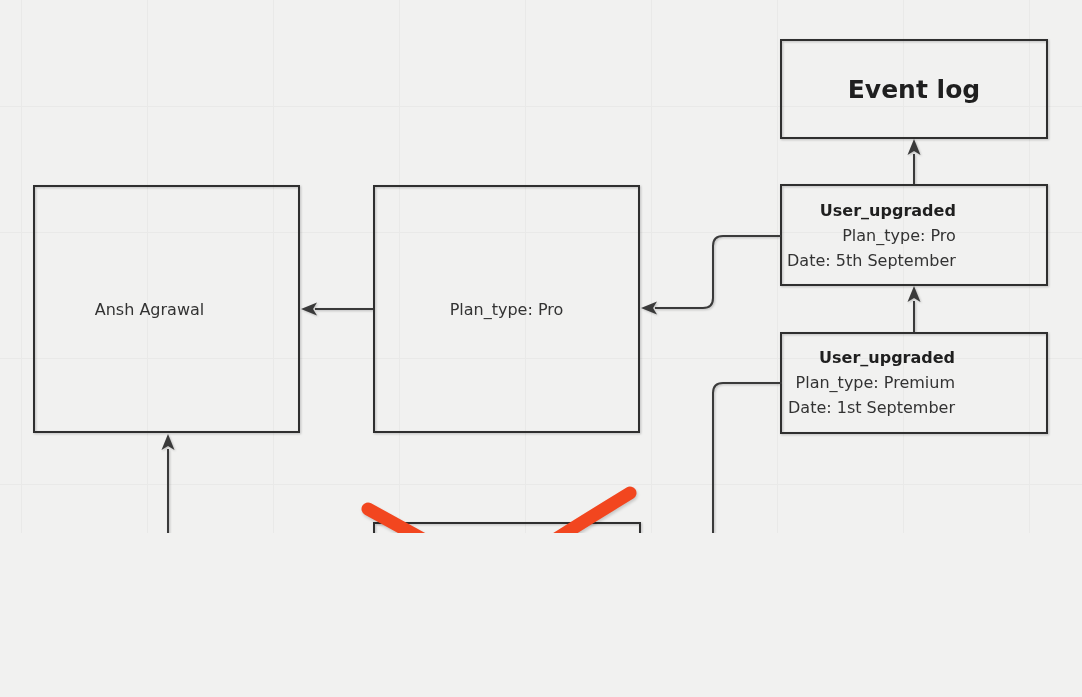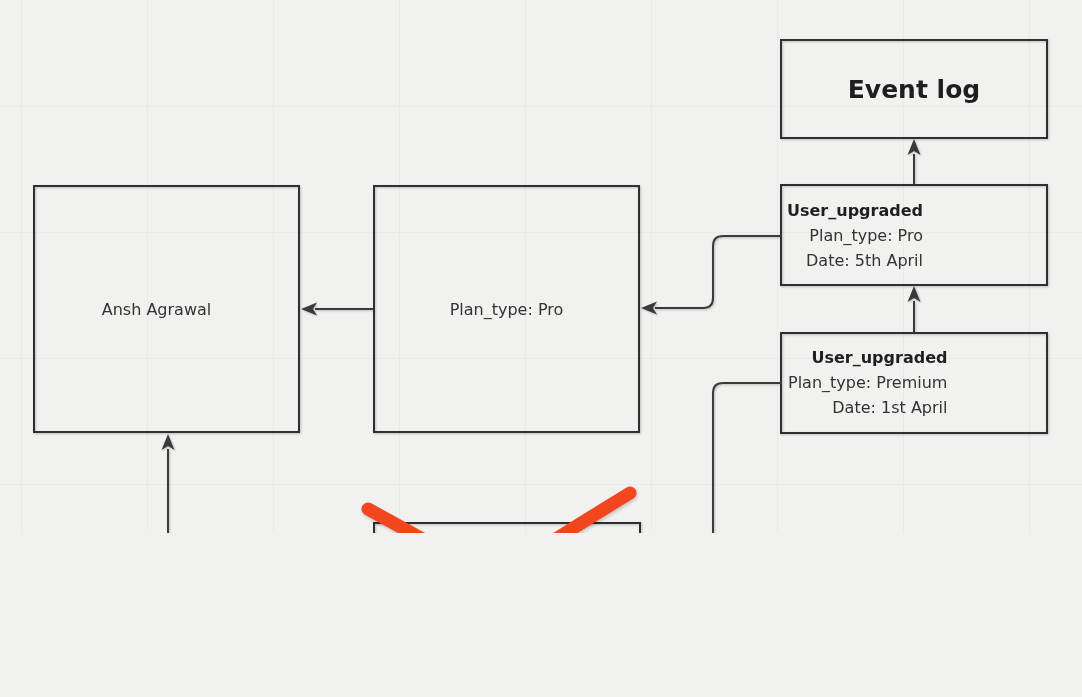--- a/index.html
+++ b/index.html
@@ -93,36 +93,36 @@
         <path d="M641 308 L657 301.5 L653 308 L657 314.5 Z"></path>
         <path d="M642 572 L658 565.5 L654 572 L658 578.5 Z"></path>
         <path d="M301 309 L317 302.5 L313 309 L317 315.5 Z"></path>
         <path d="M168 434 L161.5 450 L168 446 L174.5 450 Z"></path>
       </g>
     </g>
   </svg>
 
   <div class="label title" style="left:781px; top:40px; width:266px; height:98px;">Event log</div>
 
-  <div class="label" style="left:24px; top:186px; width:265px; height:246px;">Ansh Agrawal</div>
+  <div class="label" style="left:17px; top:186px; width:265px; height:246px;">Ansh Agrawal</div>
 
   <div class="label" style="left:374px; top:186px; width:265px; height:246px;">Plan_type: Pro</div>
 
   <div class="label" style="left:374px; top:523px; width:266px; height:100px;">Plan_type: Premium</div>
 
   <div class="event-text" style="left:787px; top:198px;">
     <div class="etitle">User_upgraded</div>
     <div>Plan_type: Pro</div>
-    <div>Date: 5th April</div>
+    <div>Date: 5th September</div>
   </div>
 
   <div class="event-text" style="left:788px; top:345px;">
     <div class="etitle">User_upgraded</div>
     <div>Plan_type: Premium</div>
-    <div>Date: 1st April</div>
+    <div>Date: 1st September</div>
   </div>
 
   <svg class="layer" viewBox="0 0 1082 697">
     <g class="red-group" fill="none" stroke="#f2461f" stroke-width="13" stroke-linecap="round">
       <path d="M630 493 Q468 592 340 683"></path>
       <path d="M368 509 C490 576 600 640 693 669"></path>
       <path d="M703 646 C720 658 717 676 695 684"></path>
     </g>
   </svg>
 

